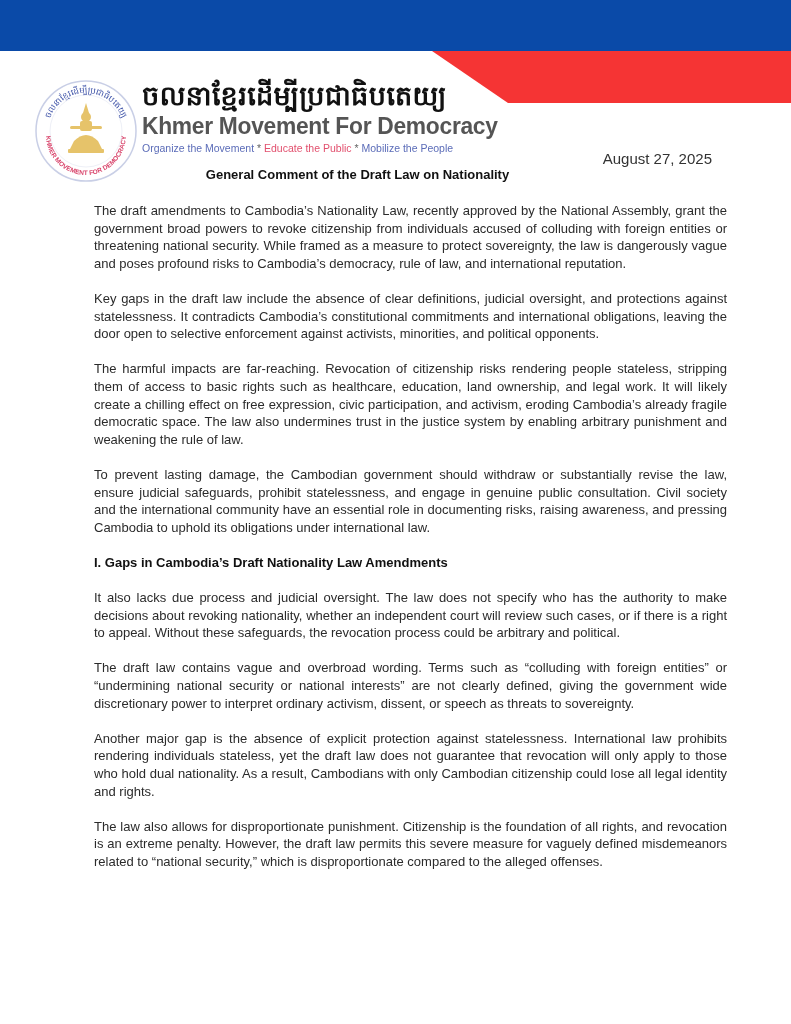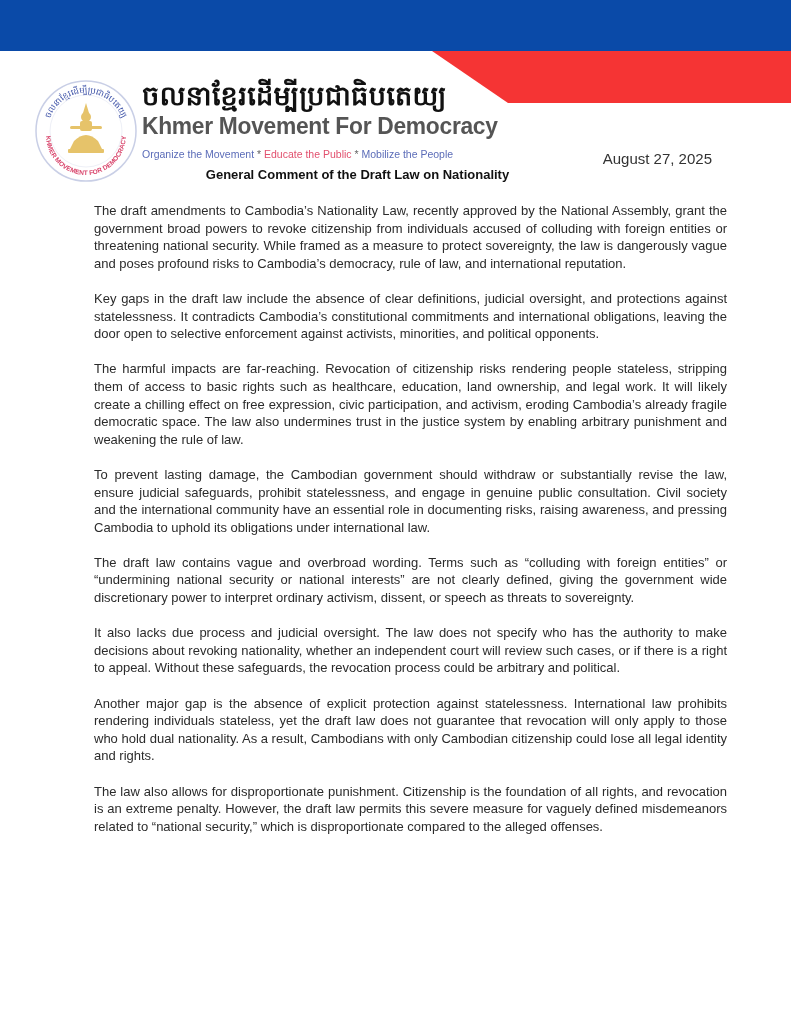--- a/index.html
+++ b/index.html
@@ -53,21 +53,21 @@
       font-size: 24px;
       color: #555555;
       line-height: 24px;
       height: 24px;
       transform: scaleX(0.95);
       transform-origin: left center;
       white-space: nowrap;
       letter-spacing: -0.3px;
     }
     .brand-tagline {
-      margin-top: 9px;
+      margin-top: 3px;
       font-size: 10.5px;
       line-height: 14px;
       white-space: nowrap;
       color: #5b6cb8;
     }
     .brand-tagline .t1 { color: #5b6cb8; }
     .brand-tagline .t2 { color: #e2506e; }
     .brand-tagline .t3 { color: #5b6cb8; }
     .brand-tagline .sep { color: #666; }
 
@@ -148,17 +148,18 @@
 </div>
 
 <div class="date">August 27, 2025</div>
 <div class="doc-title">General Comment of the Draft Law on Nationality</div>
 
 <div class="content">
   <p>The draft amendments to Cambodia’s Nationality Law, recently approved by the National Assembly, grant the government broad powers to revoke citizenship from individuals accused of colluding with foreign entities or threatening national security. While framed as a measure to protect sovereignty, the law is dangerously vague and poses profound risks to Cambodia’s democracy, rule of law, and international reputation.</p>
   <p>Key gaps in the draft law include the absence of clear definitions, judicial oversight, and protections against statelessness. It contradicts Cambodia’s constitutional commitments and international obligations, leaving the door open to selective enforcement against activists, minorities, and political opponents.</p>
   <p>The harmful impacts are far-reaching. Revocation of citizenship risks rendering people stateless, stripping them of access to basic rights such as healthcare, education, land ownership, and legal work. It will likely create a chilling effect on free expression, civic participation, and activism, eroding Cambodia’s already fragile democratic space. The law also undermines trust in the justice system by enabling arbitrary punishment and weakening the rule of law.</p>
   <p>To prevent lasting damage, the Cambodian government should withdraw or substantially revise the law, ensure judicial safeguards, prohibit statelessness, and engage in genuine public consultation. Civil society and the international community have an essential role in documenting risks, raising awareness, and pressing Cambodia to uphold its obligations under international law.</p>
+  <h2>I. Gaps in Cambodia’s Draft Nationality Law Amendments</h2>
+  <p>It also lacks due process and judicial oversight. The law does not specify who has the authority to make decisions about revoking nationality, whether an independent court will review such cases, or if there is a right to appeal. Without these safeguards, the revocation process could be arbitrary and political.</p>
   <p>The draft law contains vague and overbroad wording. Terms such as “colluding with foreign entities” or “undermining national security or national interests” are not clearly defined, giving the government wide discretionary power to interpret ordinary activism, dissent, or speech as threats to sovereignty.</p>
-  <p>It also lacks due process and judicial oversight. The law does not specify who has the authority to make decisions about revoking nationality, whether an independent court will review such cases, or if there is a right to appeal. Without these safeguards, the revocation process could be arbitrary and political.</p>
   <p>Another major gap is the absence of explicit protection against statelessness. International law prohibits rendering individuals stateless, yet the draft law does not guarantee that revocation will only apply to those who hold dual nationality. As a result, Cambodians with only Cambodian citizenship could lose all legal identity and rights.</p>
   <p>The law also allows for disproportionate punishment. Citizenship is the foundation of all rights, and revocation is an extreme penalty. However, the draft law permits this severe measure for vaguely defined misdemeanors related to “national security,” which is disproportionate compared to the alleged offenses.</p>
 </div>
 
 </body></html>

